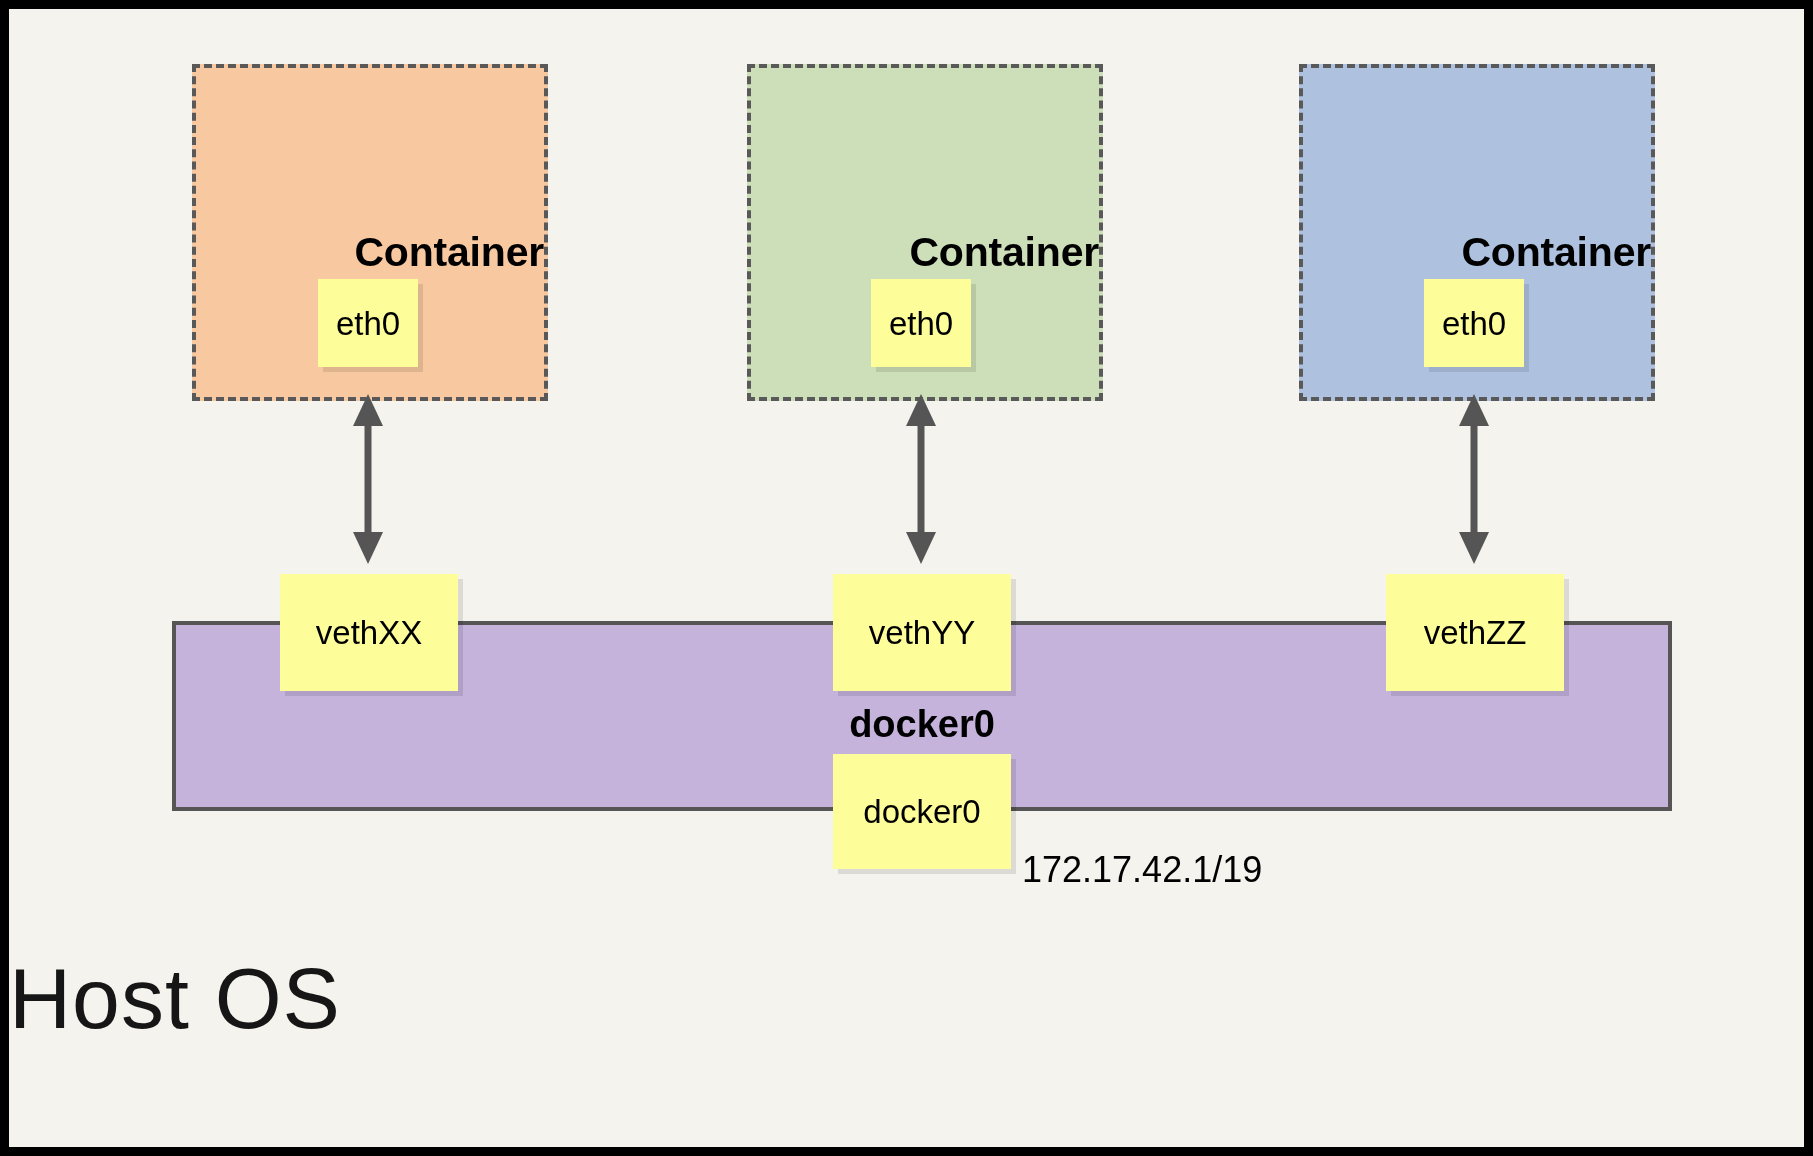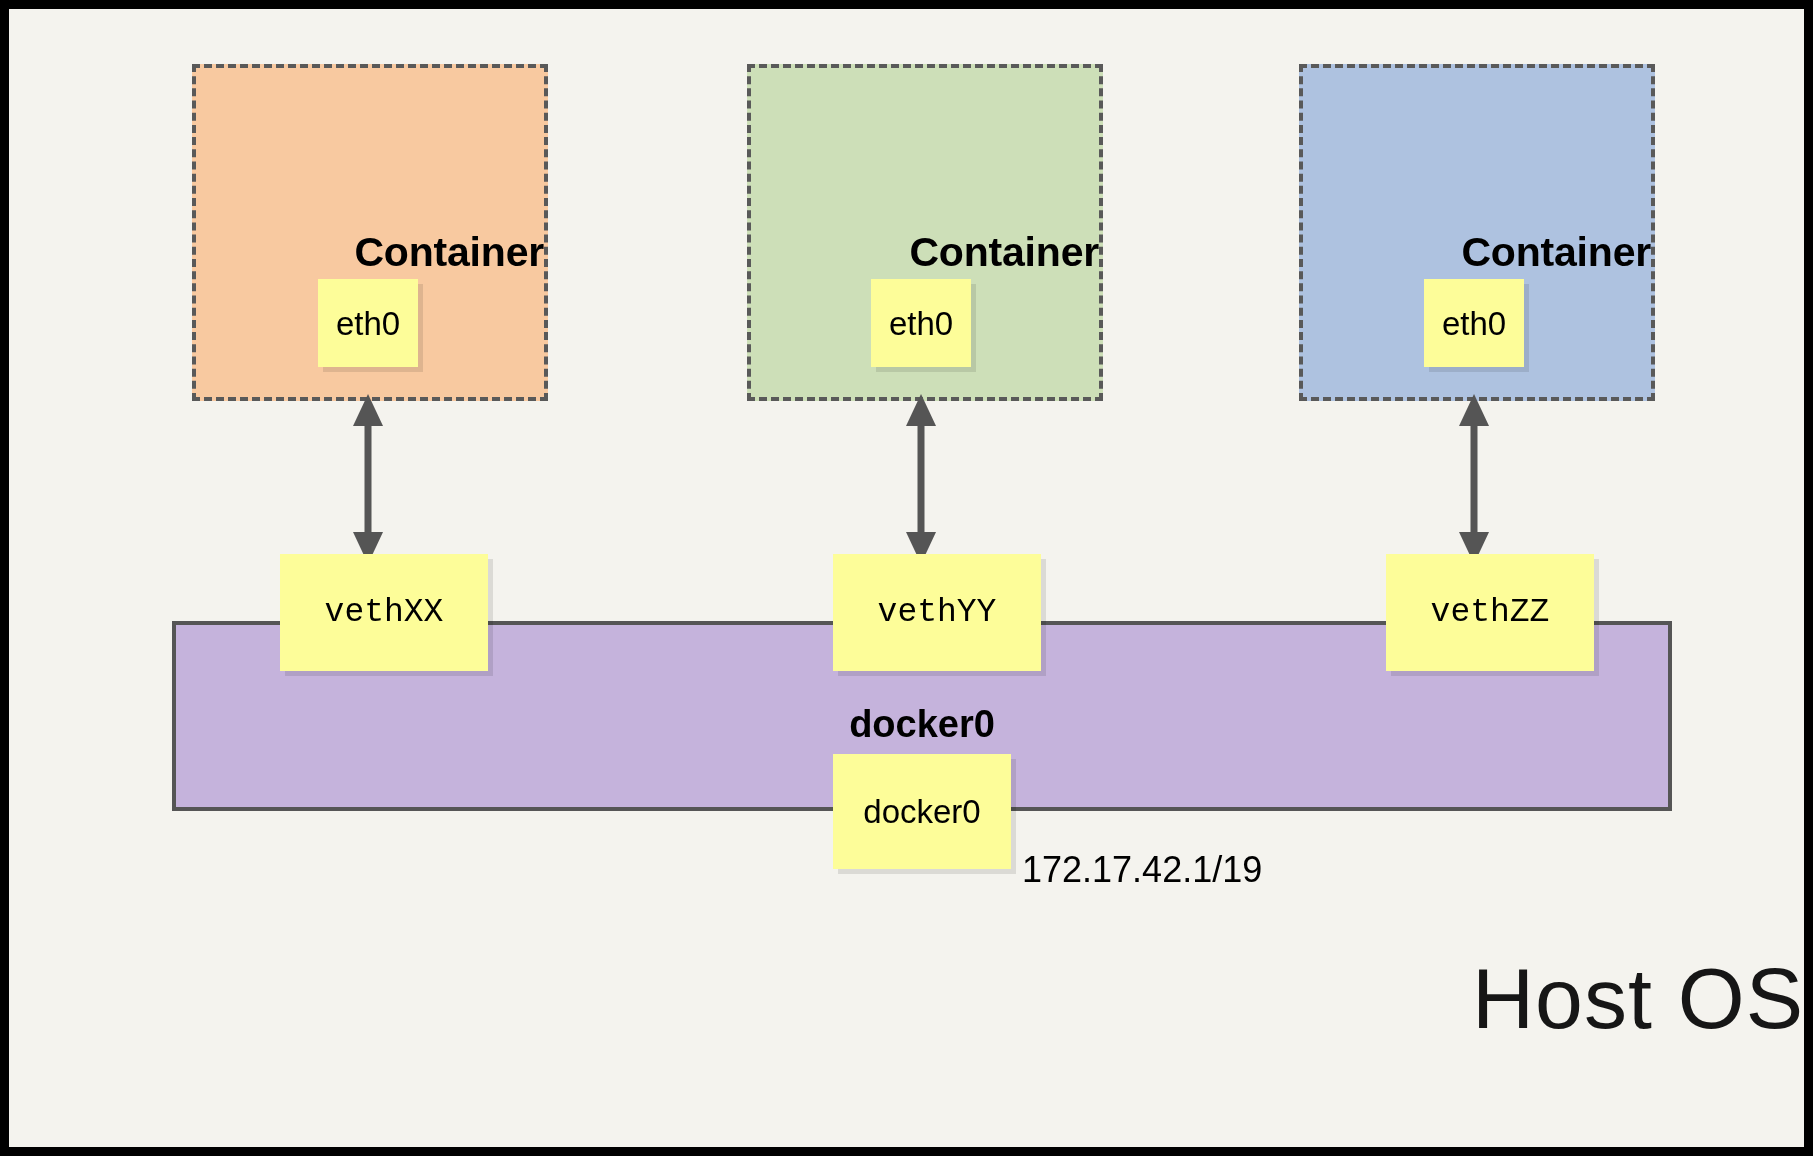--- a/index.html
+++ b/index.html
@@ -69,24 +69,23 @@
     width: 100px;
     height: 88px;
     top: 270px;
   }
   #eth0-note-1 { left: 309px; }
   #eth0-note-2 { left: 862px; }
   #eth0-note-3 { left: 1415px; }
 
   
   .veth-note {
-    width: 208px;
+    width: 178px;
     height: 117px;
-    top: 545px;
-    font-family: Liberation Mono, monospace;
+    top: 565px;
   }
   #veth-note-1 { left: 271px; }
   #veth-note-2 { left: 824px; }
   #veth-note-3 { left: 1377px; }
 
   
   #docker0-note {
     width: 178px;
     height: 115px;
     left: 824px;
@@ -136,21 +135,21 @@
   #arrow-1 { left: 336px; }
   #arrow-2 { left: 889px; }
   #arrow-3 { left: 1442px; }
 
   
   #host-os-title {
     position: absolute;
     left: 0;
     right: 0;
     top: 940px;
-    text-align: right;
+    text-align: left;
     font-size: 86px;
     color: #161616;
     letter-spacing: 1px;
   }
 </style>
 </head>
 <body>
 
 <div id="diagram-frame">
 

